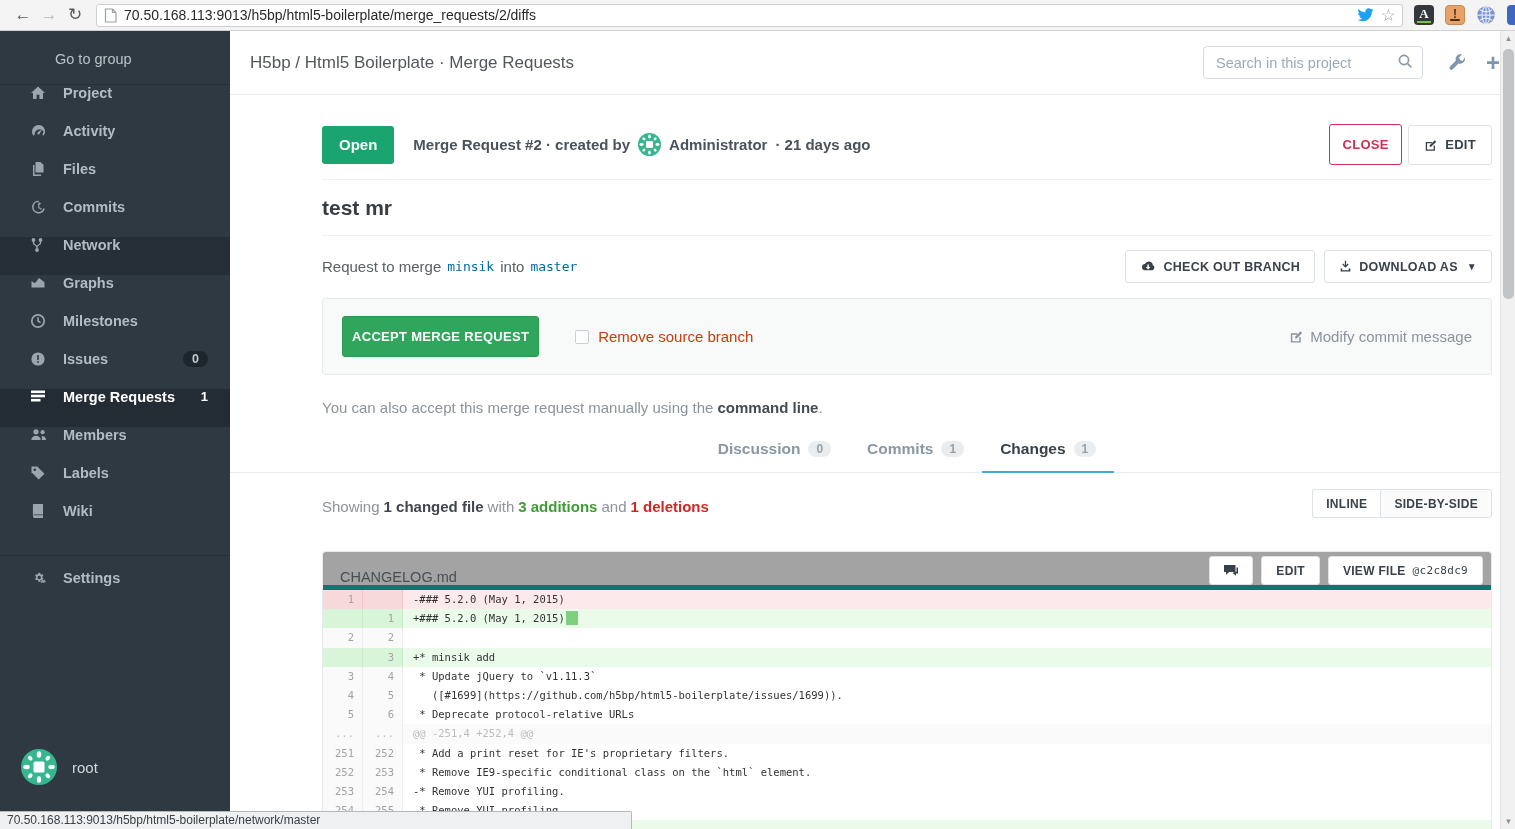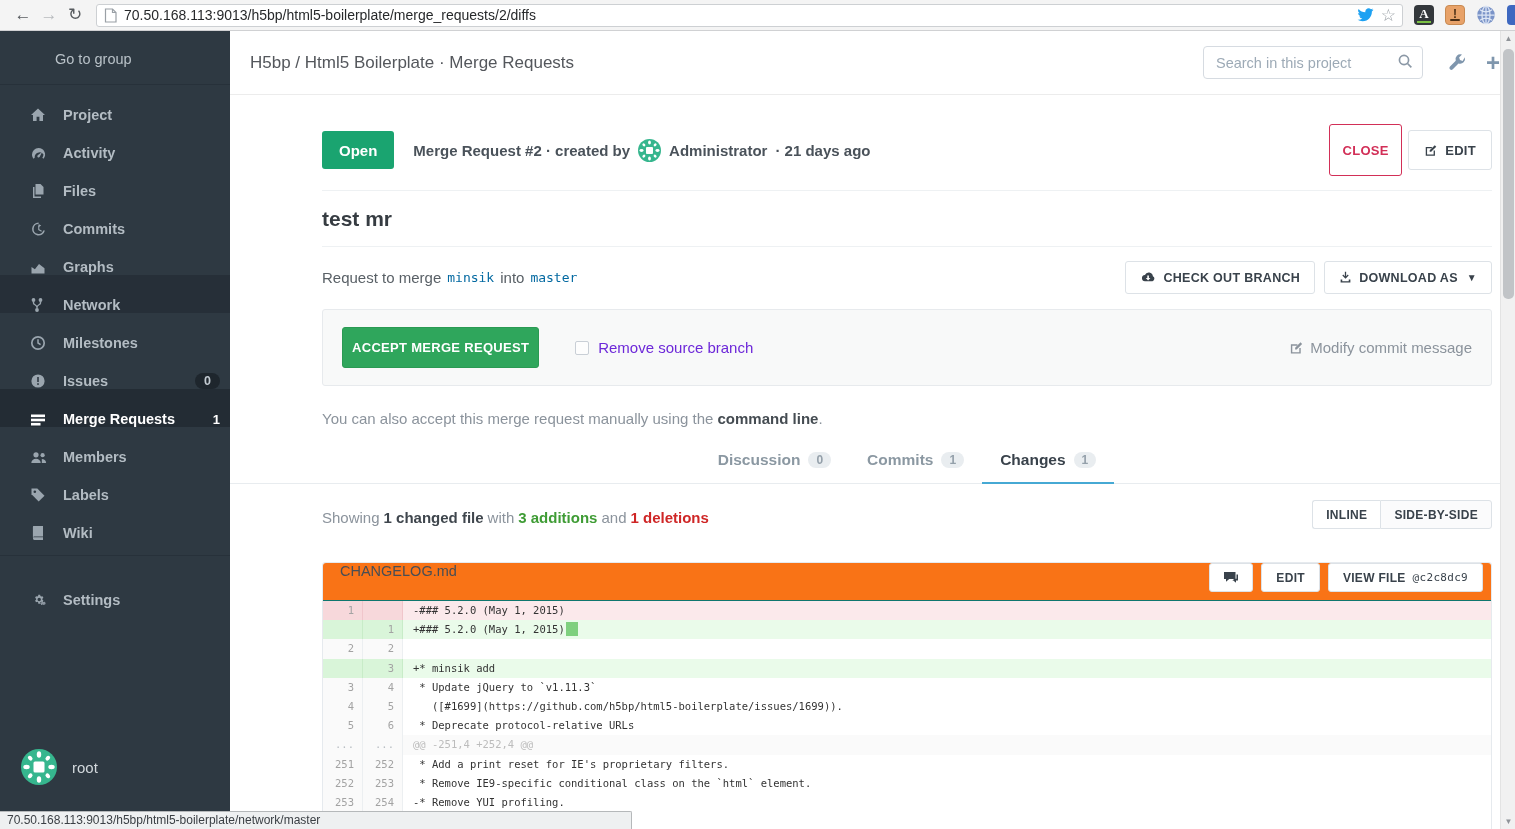--- a/index.html
+++ b/index.html
@@ -32,21 +32,21 @@
     border-left:1px solid #e3e3e3;}
   .sb-arrow { position:absolute; left:0; width:15px; height:15px; color:#8f9398; font-size:8px; text-align:center; line-height:15px;}
   .sb-thumb { position:absolute; left:2px; width:11px; border-radius:5px; background:#c1c4c7; top:18px; height:250px;}
 
   
   .sidebar { position:absolute; left:0; top:31px; bottom:0; width:230px; background:#2e3942; z-index:10; }
   .logo-row { height:64px; display:flex; align-items:center; padding-left:26px; }
   .logo-text { color:#eceff1; font-size:20px; margin-left:14px; letter-spacing:.3px; }
   .go-group { padding:20px 0 17px 55px; color:#b9c2c8; font-size:14.5px; cursor:pointer;}
   .sb-divider { border-top:1px solid #27313a; }
-  .sb-item { height:38px; display:flex; align-items:flex-end; padding:0 10px 0 30px; color:#b3bcc3;
+  .sb-item { height:38px; display:flex; align-items:flex-start; padding:0 22px 0 30px; color:#b3bcc3;
     font-size:14.5px; font-weight:600; cursor:pointer; }
   .sb-item .sb-icon { width:20px; margin-right:13px; color:#9aa5ae; display:flex; align-items:center; font-size:15px;}
   .sb-item.hover { background:#262f38; }
   .sb-item.active { background:#232c34; color:#fff; }
   .sb-item.active .sb-icon { color:#fff; }
   .sb-badge { margin-left:auto; font-size:13px; color:#c2cad1; }
   .sb-badge.pill { background:#1e262d; border-radius:8px; padding:1px 9px; font-size:12.5px; }
   .sb-item.active .sb-badge { color:#fff; }
   .sb-user { position:absolute; left:21px; bottom:44px; display:flex; align-items:center; cursor:pointer;}
   .sb-user-name { color:#d3d9dd; font-size:15px; margin-left:15px; }
@@ -68,39 +68,39 @@
   .main { position:absolute; left:230px; top:95px; right:15px; bottom:0; background:#fff; overflow:hidden; }
   .content { padding:0 8px 0 92px; }
 
   .state-sec { display:flex; align-items:center; padding:29px 0 14px; border-bottom:1px solid #eef1f3; }
   .open-badge { background:#1aa470; color:#fff; font-size:15px; font-weight:600; border-radius:3px;
     height:38px; padding:0 17px; display:flex; align-items:center; }
   .mr-meta { display:flex; align-items:center; gap:8px; margin-left:19px; font-size:15px; font-weight:700; color:#4a525a;}
   .btn { display:inline-flex; align-items:center; justify-content:center; gap:7px; background:#fff;
     border:1px solid #dde2e7; border-radius:3px; font-weight:700; font-size:12.5px; color:#39424b;
     letter-spacing:.3px; cursor:pointer; font-family:inherit;}
-  .btn-close { color:#d22f57; border-color:#d22f57; width:73px; height:52px; font-size:13px; margin-left:auto;}
+  .btn-close { color:#d22f57; border-color:#d22f57; width:73px; height:41px; font-size:13px; margin-left:auto;}
   .btn-edit-top { height:40px; padding:0 15px; margin-left:6px; font-size:13px;}
 
   .title-sec { padding:16px 0 15px; border-bottom:1px solid #eef1f3; }
   .mr-title { font-size:21px; font-weight:600; color:#363c42; }
 
   .request-sec { display:flex; align-items:center; padding:14px 0; }
   .req-text { font-size:15px; color:#596066; display:flex; align-items:center; gap:6px;}
   .branch { font-family:"DejaVu Sans Mono","Liberation Mono",monospace; font-weight:400; font-size:13px; color:#0369a1;}
   .req-actions { margin-left:auto; display:flex; gap:9px; }
   .btn-mid { height:33px; padding:0 14px; }
   .caret { font-size:10px; margin-left:2px; }
 
   .accept-panel { background:#f8f9f9; border:1px solid #e7eaed; border-radius:3px; margin-top:1px;
     padding:17px 19px; display:flex; align-items:center; }
   .btn-accept { background:#2fa65c; border:1px solid #2a9a53; color:#fff; height:41px; padding:0 9px;
     font-size:13px; border-radius:3px; font-weight:700; letter-spacing:.3px; display:flex; align-items:center; cursor:pointer;}
   .cb { width:14px; height:14px; border:1px solid #c9cfd6; background:#fdfdfd; border-radius:2px; margin-left:36px; cursor:pointer;}
-  .cb-label { margin-left:9px; color:#6d28d9; font-size:15px; }
+  .cb-label { margin-left:9px; color:#c2410c; font-size:15px; }
   .modify-link { margin-left:auto; color:#8b939c; font-size:15px; display:flex; align-items:center; gap:6px; cursor:pointer;}
 
   .hint { margin-top:24px; font-size:15px; color:#8b939c; }
   .hint b { color:#454c52; font-weight:700; cursor:pointer; }
 
   .tabs-sec { margin:13px -8px 0 -92px; padding:0 8px 0 92px; border-bottom:1px solid #e8ecef; }
   .tabs { display:flex; justify-content:center; }
   .tab { padding:11px 18px 13px; display:flex; align-items:center; gap:8px; font-size:15.5px; font-weight:600;
     color:#8b98a2; border-bottom:2px solid transparent; margin-bottom:-1px; cursor:pointer;}
   .tab.active { color:#39424b; border-bottom-color:#46a9d4; }
@@ -110,22 +110,22 @@
   .summary-row .w { margin:0 4px; }
   .sum-bold { color:#3f464d; font-weight:700; }
   .sum-add { color:#3f9c35; font-weight:700; }
   .sum-del { color:#cf2626; font-weight:700; }
   .seg { margin-left:auto; display:flex; height:34px; }
   .seg .btn { height:29px; padding:0 13px; font-size:12px; border-radius:0;}
   .seg .btn:first-child { border-radius:3px 0 0 3px; border-right:none;}
   .seg .btn:last-child { border-radius:0 3px 3px 0; background:#fbfbfc;}
 
   .file-box { border:1px solid #e6eaee; border-radius:3px; margin-top:13px; }
-  .file-header { height:38px; background:#f97316; border-bottom:1px solid #0f766e; border-radius:3px 3px 0 0;
-    display:flex; align-items:flex-start; padding:0 8px 0 17px; }
+  .file-header { height:38px; background:#a3a3a3; border-bottom:5px solid #0f766e; border-radius:3px 3px 0 0;
+    display:flex; align-items:flex-end; padding:0 8px 0 17px; }
   .file-name { font-size:14.5px; color:#474e55; }
   .file-actions { margin-left:auto; display:flex; gap:8px; }
   .file-actions .btn { height:29px; padding:0 14px; font-size:12px;}
   .btn-comment { width:44px; padding:0; }
   .sha { font-family:"DejaVu Sans Mono","Liberation Mono",monospace; font-size:11px; font-weight:400; color:#39424b;}
 
   
   .diff-row { display:flex; height:19.2px; line-height:19.2px;
     font-family:"DejaVu Sans Mono","Liberation Mono",monospace; }
   .ln { flex:0 0 40px; text-align:right; padding-right:8px; font-size:10.5px; color:#a3a3a3;
@@ -215,38 +215,38 @@
       <div class="sb-item">
         <span class="sb-icon">
           <svg width="16" height="16" viewBox="0 0 16 16" fill="currentColor">
             <path d="M8.6 1.5a6.5 6.5 0 1 0 6.3 8h-1.7a4.9 4.9 0 1 1-4.6-6.4V1.5z"></path>
             <path d="M8.6 1.5V3l2.6 1.6L8.6 6.2z"></path>
             <path d="M8.2 4.6h1.1v3.6l2.6 1.5-.6 1L8.2 8.9z"></path>
           </svg>
         </span>
         <span>Commits</span>
       </div>
-      <div class="sb-item">
-        <span class="sb-icon">
-          <svg width="16" height="14" viewBox="0 0 16 14" fill="currentColor">
-            <path d="M1.5 12.5V6l3.4 2.3L9 3l5.5 4.3v5.2z"></path>
-          </svg>
-        </span>
-        <span>Graphs</span>
-      </div>
       <div class="sb-item hover">
         <span class="sb-icon">
           <svg width="14" height="16" viewBox="0 0 14 16" fill="currentColor">
             <circle cx="3.5" cy="3" r="1.9"></circle>
             <circle cx="10.5" cy="3" r="1.9"></circle>
             <circle cx="7" cy="13" r="1.9"></circle>
             <path d="M2.8 4.5h1.4v1.2c0 1.5 2.1 1.7 2.8 3 .7-1.3 2.8-1.5 2.8-3V4.5h1.4v1.2c0 2.3-3.1 2.5-3.5 4.3v1.5H6.3V10c-.4-1.8-3.5-2-3.5-4.3z"></path>
           </svg>
         </span>
         <span>Network</span>
+      </div>
+      <div class="sb-item">
+        <span class="sb-icon">
+          <svg width="16" height="14" viewBox="0 0 16 14" fill="currentColor">
+            <path d="M1.5 12.5V6l3.4 2.3L9 3l5.5 4.3v5.2z"></path>
+          </svg>
+        </span>
+        <span>Graphs</span>
       </div>
       <div class="sb-item">
         <span class="sb-icon">
           <svg width="16" height="16" viewBox="0 0 16 16">
             <circle cx="8" cy="8" r="6.2" fill="none" stroke="currentColor" stroke-width="1.7"></circle>
             <path d="M8 4.3V8l2.6 1.6" fill="none" stroke="currentColor" stroke-width="1.5"></path>
           </svg>
         </span>
         <span>Milestones</span>
       </div>

